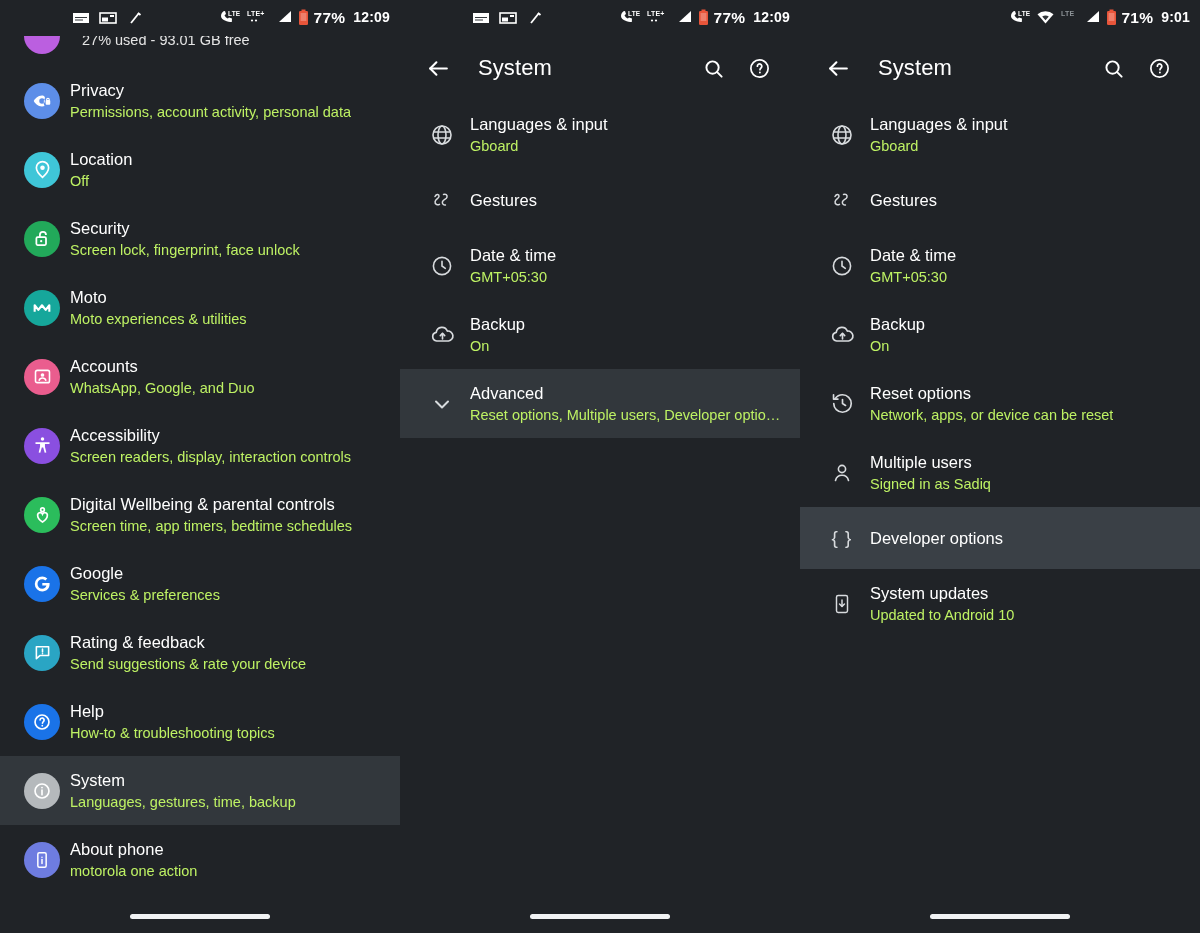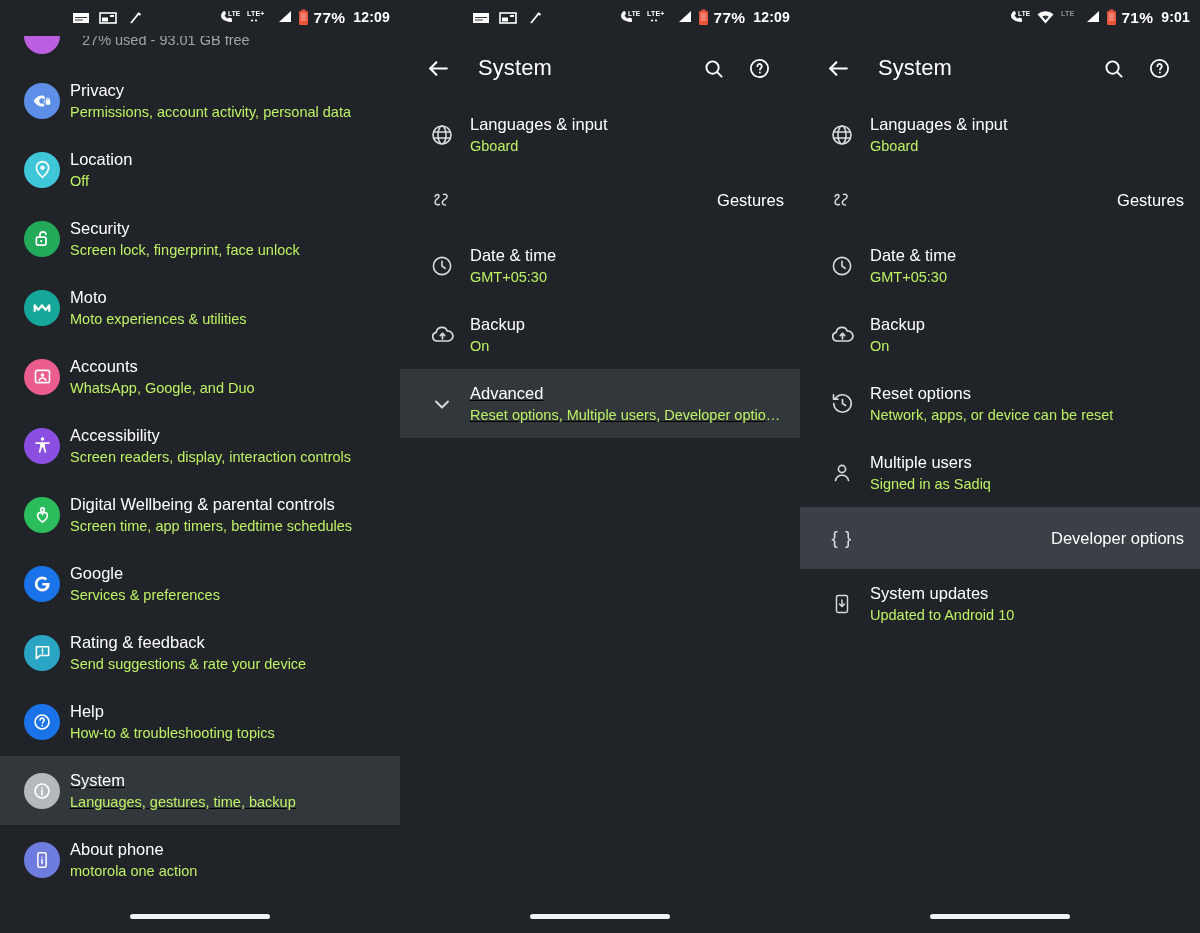--- a/index.html
+++ b/index.html
@@ -53,37 +53,37 @@
   .appbar .act { width: 46px; height: 46px; display: flex; align-items: center; justify-content: center; }
 
   
   .rows { display: block; }
   .row {
     display: flex;
     align-items: center;
     min-height: 69px;
     padding: 8px 16px 8px 14px;
   }
-  .row.selected { background: #32373c; text-decoration: underline; }
+  .row.selected { background: #32373c; }
   .row.selected-strong { background: #3a4046; }
   .row .iconcell {
     width: 56px; min-width: 56px;
     display: flex; align-items: center; justify-content: center;
   }
   .row .txt { min-width: 0; }
   .row .t1 {
     font-size: 16.5px; color: #ffffff; line-height: 22px; font-weight: 400;
     white-space: nowrap;
   }
   .row .t2 {
     font-size: 14.5px; color: #bef264; line-height: 20px; margin-top: 1px;
     white-space: nowrap; overflow: hidden; text-overflow: ellipsis;
     max-width: 330px;
   }
-  .row.no-sub { min-height: 62px; justify-content: space-between; }
+  .row.no-sub { min-height: 62px; }
 
   
   .circ {
     width: 36px; height: 36px; border-radius: 50%;
     display: flex; align-items: center; justify-content: center;
   }
   .circ svg { display: block; }
 
   
   .oico { width: 26px; height: 26px; display: flex; align-items: center; justify-content: center; color: #d8dbde; }
@@ -94,21 +94,21 @@
     padding: 0 16px 0 14px;
     height: 30px; overflow: hidden;
   }
   .partial-row .iconcell { width: 56px; min-width: 56px; display: flex; justify-content: center; }
   .halfdisc {
     width: 36px; height: 18px;
     background: #bb5fe0;
     border-radius: 0 0 18px 18px;
   }
   .partial-row .ptxt {
-    margin-left: 12px; font-size: 14.5px; color: #a3a3a3;
+    margin-left: 12px; font-size: 14.5px; color: #e5e5e5;
     line-height: 20px; position: relative; top: -6px;
   }
 
   
   .homebar {
     position: absolute; bottom: 14px; left: 0; right: 0;
     display: flex; justify-content: center;
   }
   .homebar i {
     display: block; width: 140px; height: 5px;

